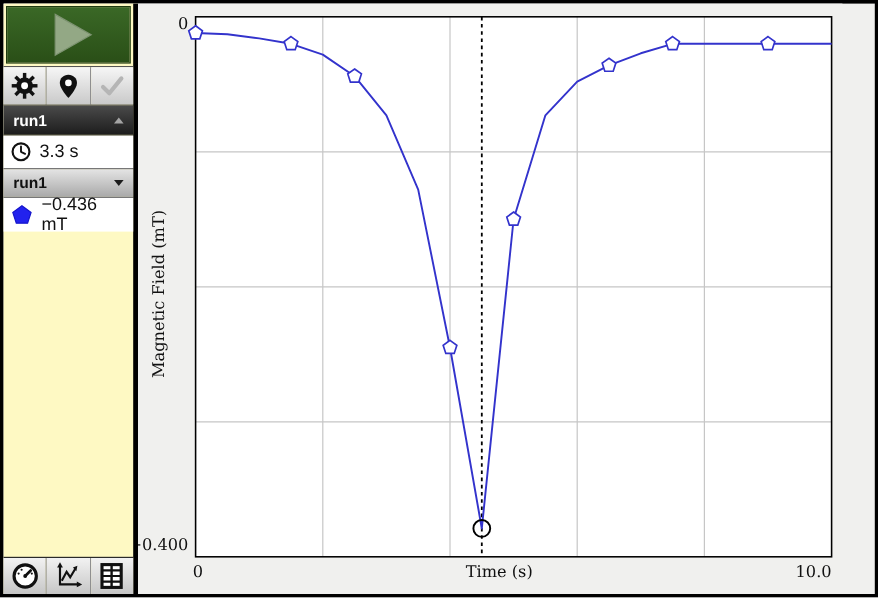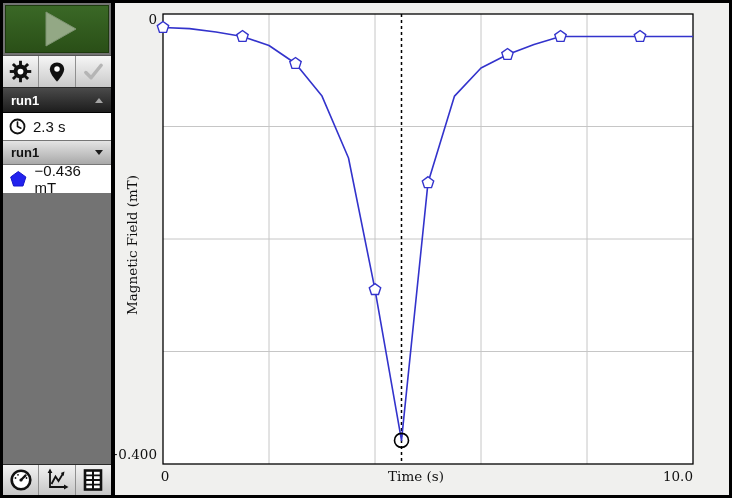--- a/index.html
+++ b/index.html
@@ -6,21 +6,21 @@
   body { background:#fff; font-family:"Liberation Sans", sans-serif; }
   .window {
     width:732px; height:498px;
     border:3px solid #000;
     display:flex;
     background:#f0f0ee;
   }
   
   .sidebar {
     width:112px; height:100%;
-    background:#737373;
+    background:#fef9c3;
     border-right:4px solid #000;
     display:flex; flex-direction:column;
   }
   .play-btn {
     margin:2px; height:48px;
     background:linear-gradient(#3a6826, #2a4f17);
     border:1px solid #1d3a0e;
     display:flex; align-items:center; justify-content:center;
     cursor:pointer;
   }
@@ -125,21 +125,21 @@
     <div class="panel-header dark">
       <span>run1</span>
       <span class="arrow-up"></span>
     </div>
 
     <div class="value-row time">
       <svg width="17" height="17" viewBox="0 0 16 16">
         <circle cx="8" cy="8" r="6.6" fill="none" stroke="#111" stroke-width="1.7"></circle>
         <path d="M8 8 L8 3.8 M8 8 L11.2 9.6" stroke="#111" stroke-width="1.5" fill="none" stroke-linecap="round"></path>
       </svg>
-      <span>2.3 s</span>
+      <span>3.3 s</span>
     </div>
 
     <div class="panel-header light">
       <span>run1</span>
       <span class="arrow-down"></span>
     </div>
 
     <div class="value-row sensor">
       <svg width="19" height="18" viewBox="0 0 18 18">
         <polygon points="9,1.5 16.6,7 13.7,16 4.3,16 1.4,7" fill="#2222ee" stroke="#1515cc" stroke-width="1"></polygon>

